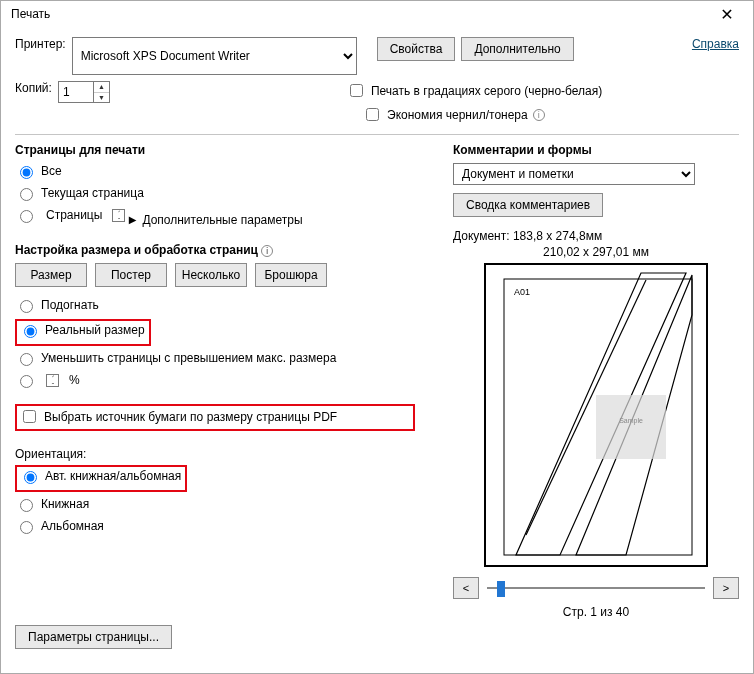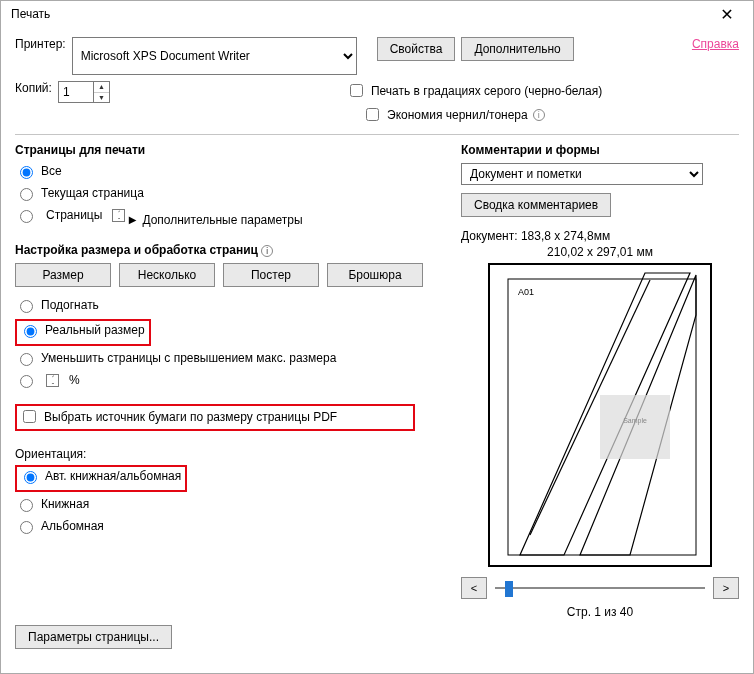--- a/index.html
+++ b/index.html
@@ -19,33 +19,33 @@
   .printer-select { width:285px; height:38px; }
   .btn { font:inherit; border:1px solid #8a8a8a; background:#e9e9e9; padding:11px 12px; height:24px; display:inline-flex; align-items:center; justify-content:center; }
   .btn.default { background:#cfe6ff; border:1px solid #2d7fd3; padding:3px 26px; }
   .spinner { display:inline-flex; border:1px solid #7a7a7a; height:22px; }
   .spinner input { border:none; width:34px; text-align:left; padding:2px 4px; outline:none; }
   .spinner .spbtns { width:16px; display:flex; flex-direction:column; border-left:1px solid #7a7a7a; }
   .spinner .sp { flex:1; display:flex; align-items:center; justify-content:center; font-size:7px; color:#333; }
   .spinner .sp + .sp { border-top:1px solid #ccc; }
   .cb { display:inline-flex; align-items:center; gap:5px; }
   .cb input { width:13px; height:13px; }
-  .link { color:#ec4899; text-decoration:underline; }
+  .link { color:#0c4a6e; text-decoration:underline; }
   .hr { border-top:1px solid #c5c5c5; margin:10px 0 8px; }
   .columns { display:flex; gap:16px; }
   .left { flex:1.02; }
   .right { flex:1;margin-left:22px; }
   .grp-title { font-weight:bold; margin-bottom:6px; }
   .radio { display:inline-flex; align-items:center; gap:5px; margin-bottom:6px; }
   .radio input { width:13px; height:13px; }
   .disabled-input { color:#888; }
   .disclosure { display:inline-flex; align-items:center; gap:6px; margin-top:4px; }
   .disclosure .tri { font-size:10px; }
   .seg { display:flex; gap:8px; margin:6px 0 10px; }
-  .seg .btn { width:96px; justify-content:center; }
+  .seg .btn { width:72px; justify-content:center; }
   .pages-input { width:252px; height:22px; color:#888; }
   .pct-input { width:80px; height:22px; color:#888; }
   .select-right { width:242px; height:22px; }
   .hl { border:2px solid #e30613; padding:1px 4px 3px 2px; display:inline-block; }
   .hl.wide { display:block; }
   .preview-meta { text-align:left; margin:6px 0 2px; }
   .preview-meta2 { text-align:center; margin-bottom:4px; }
   .preview-box { width:224px; height:304px; border:2px solid #000; margin:0 auto; position:relative; background:#fff; overflow:hidden; }
   .nav { display:flex; align-items:center; justify-content:space-between; margin-top:10px; }
   .nav .sq { width:26px; height:22px; border:1px solid #8a8a8a; background:#e9e9e9; display:flex; align-items:center; justify-content:center; font-size:11px; }
@@ -130,22 +130,22 @@
           <span>Дополнительные параметры</span>
         </div>
 
         <div style="height:14px"></div>
         <div class="grp-title">
           <span>Настройка размера и обработка страниц</span>
           <span class="info-icon">i</span>
         </div>
         <div class="seg">
           <button class="btn">Размер</button>
+          <button class="btn">Постер</button>
           <button class="btn">Несколько</button>
-          <button class="btn">Постер</button>
           <button class="btn">Брошюра</button>
         </div>
 
         <div class="radio">
           <input type="radio" name="sz" style="">
           <span>Подогнать</span>
         </div><br>
         <span class="hl">
           <span class="radio" style="margin-bottom:0;">
             <input type="radio" name="sz" checked="" style="">

